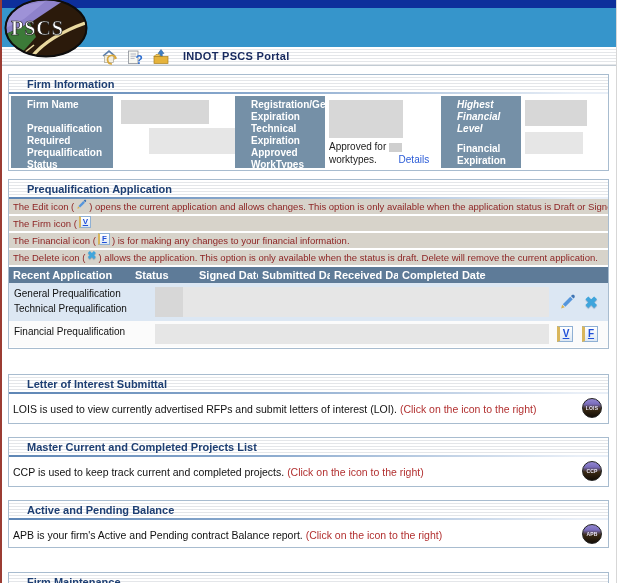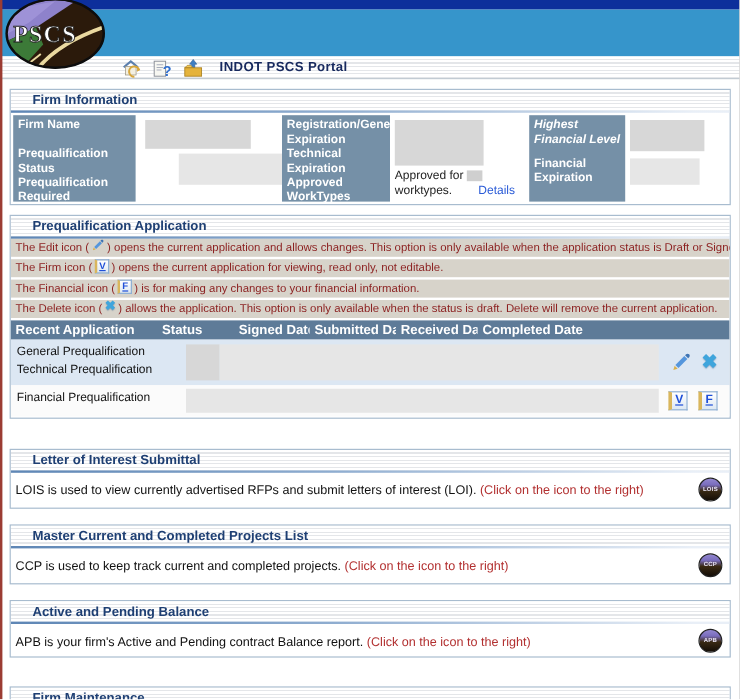--- a/index.html
+++ b/index.html
@@ -20,21 +20,21 @@
   .logo { position: absolute; left: 4px; top: -1px; z-index: 8; }
   .logo-text { font-family: "Liberation Serif", serif; font-weight: bold; font-size: 20px; fill: #ffffff; stroke: #1a1a1a; stroke-width: .7; letter-spacing: 1px; }
 
   .fs { position: absolute; left: 8px; width: 601px; border: 1px solid #a8bccf; background: #fff; overflow: hidden; }
   .fs-head { height: 17px; display: flex; align-items: center; padding-left: 18px; font-weight: bold; color: #1e3f73; font-size: 11px; }
   .fs-line { height: 2px; background: linear-gradient(90deg, #5e86b5 0%, #8fadd0 45%, #e9eff7 95%); }
   .fs-body { position: relative; }
 
   
   .lblk { position: absolute; top: 2px; height: 72px; background: #7590a7; color: #fff; font-weight: bold;
-          font-size: 10px; line-height: 12px; padding: 3px 4px; display: flex; flex-direction: column; }
+          font-size: 10px; line-height: 12px; padding: 3px 16px; display: flex; flex-direction: column; }
   .mb12 { margin-bottom: 12px; } .mb8 { margin-bottom: 8px; font-style: italic; } .mt-auto { margin-top: auto; }
   .blob { position: absolute; background: #d7d7d7; }
   .blob.light { background: #e6e6e6; }
   .approved { position: absolute; font-size: 10px; color: #222; line-height: 13px; }
   .mini-blob { display: inline-block; width: 13px; height: 9px; background: #cfcfcf; vertical-align: middle; }
   .details { color: #2a5bd7; cursor: pointer; padding-left: 19px; }
 
   
   .instr { height: 15px; line-height: 15px; margin-bottom: 2px; background: #d7d3ca; color: #8b1f1f;
            font-size: 9.5px; padding-left: 4px; white-space: nowrap; display: flex; align-items: flex-start; gap: 2px; }
@@ -124,22 +124,22 @@
   </div>
 
   <div class="fs" style="top:74px;height:97px">
     <div class="fs-head stripes">
       <span>Firm Information</span>
     </div>
     <div class="fs-line"></div>
     <div class="fs-body" style="height:76px">
       <div class="lblk" style="left:2px;width:102px">
         <div class="mb12">Firm Name</div>
+        <div>Prequalification Required</div>
         <div>Prequalification Status</div>
-        <div>Prequalification Required</div>
       </div>
       <div class="blob" style="left:112px;top:6px;width:88px;height:24px"></div>
       <div class="blob light" style="left:140px;top:34px;width:86px;height:26px"></div>
 
       <div class="lblk" style="left:226px;width:90px">
         <div>Registration/General Expiration</div>
         <div>Technical Expiration</div>
         <div class="mt-auto">Approved WorkTypes</div>
       </div>
       <div class="blob" style="left:320px;top:6px;width:74px;height:38px"></div>
@@ -176,21 +176,20 @@
           </svg>
         </span>
         <span>) opens the current application and allows changes. This option is only available when the application status is Draft or Signed.</span>
       </div>
 
       <div class="instr">
         <span>The Firm icon (</span>
         <span class="vf-box sm">
             <span class="vf-letter">V</span>
           </span>
-        <span>) opens the current application for viewing, read only, not editable.</span>
       </div>
 
       <div class="instr">
         <span>The Financial icon (</span>
         <span class="vf-box sm">
             <span class="vf-letter">F</span>
           </span>
         <span>) is for making any changes to your financial information.</span>
       </div>
 

